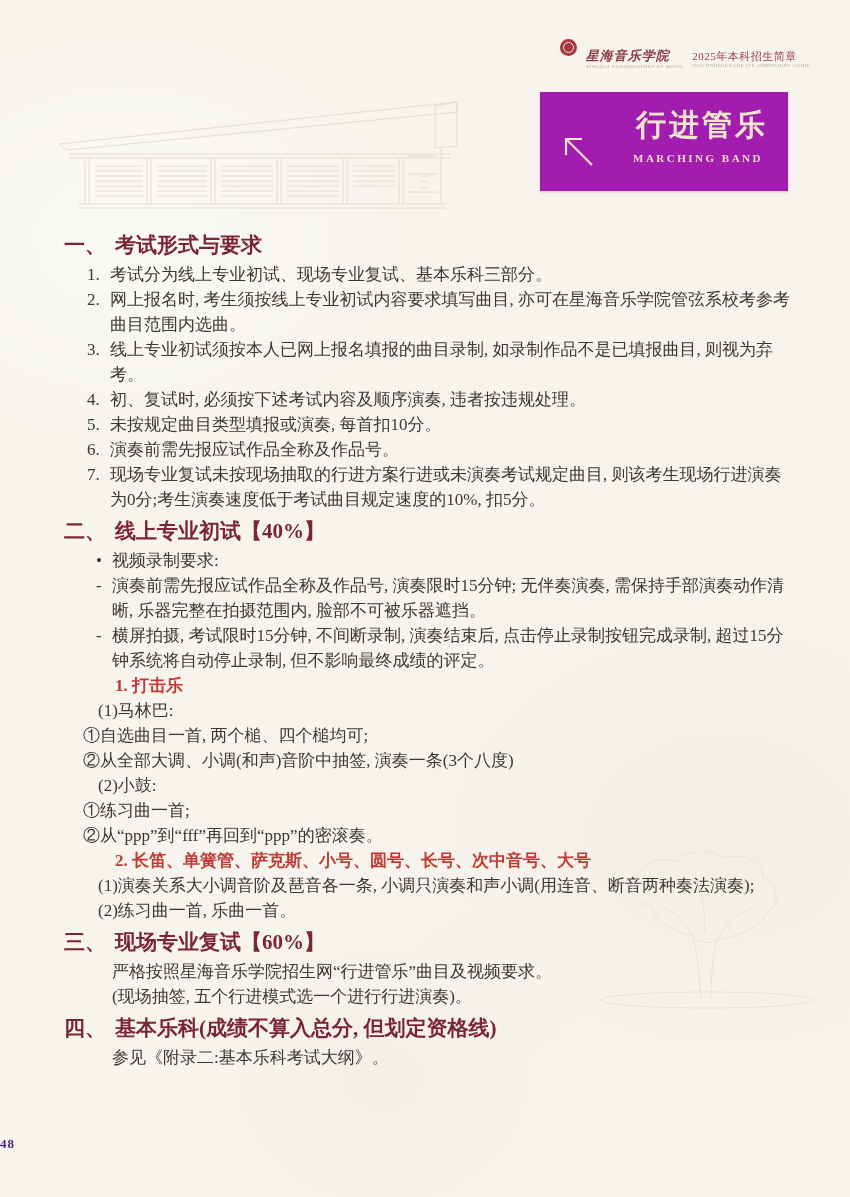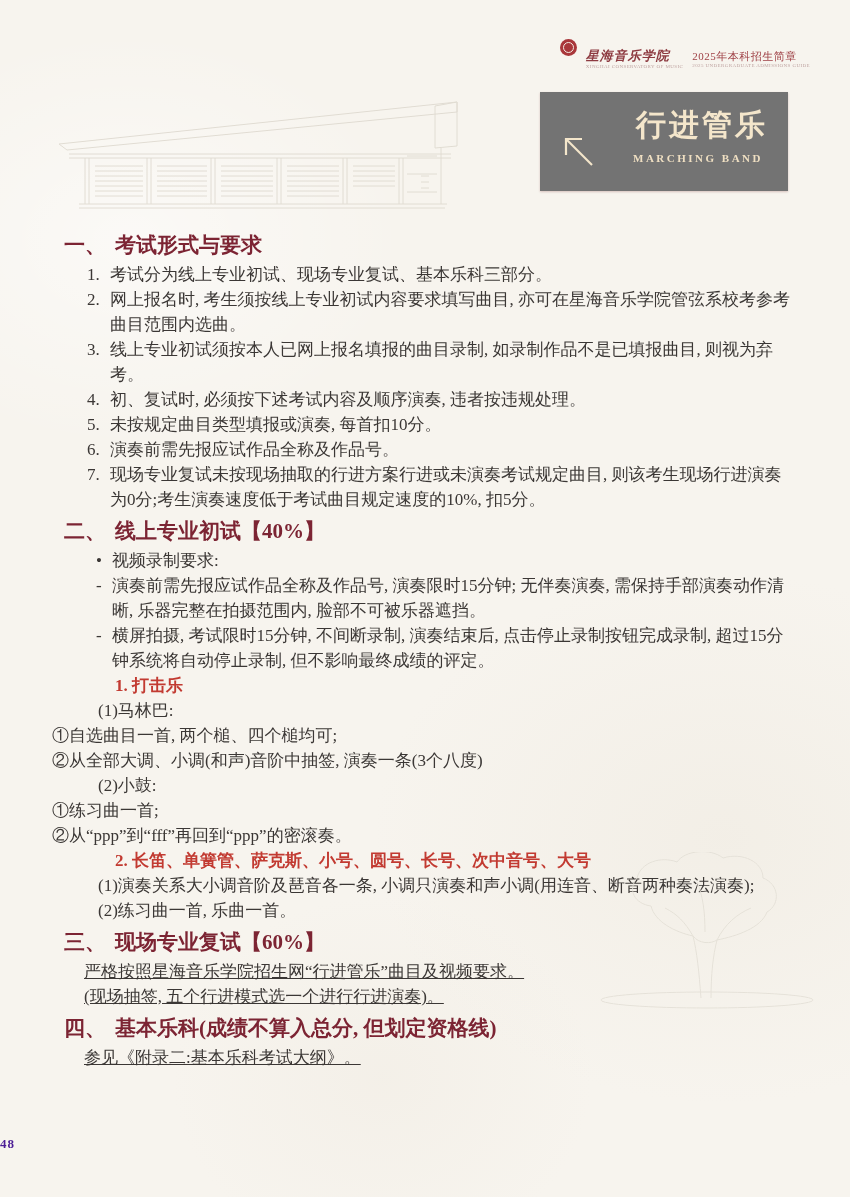--- a/index.html
+++ b/index.html
@@ -21,41 +21,41 @@
   .seal{width:17px;height:17px;border-radius:50%;background:#a9373b;position:relative;flex:0 0 auto;}
   .seal::after{content:"";position:absolute;inset:3px;border-radius:50%;border:1.5px solid #f3ece4;}
   .mh-block{display:flex;flex-direction:column;line-height:1.15;margin-top:24px;}
   .mh-cn{font-size:13px;font-weight:700;font-style:italic;color:#8d3a40;letter-spacing:1px;white-space:nowrap;}
   .mh-en{font-size:5px;color:#bfa3a1;letter-spacing:.4px;white-space:nowrap;}
   .mh-cn2{font-size:11px;font-weight:400;color:#9f4046;letter-spacing:.5px;white-space:nowrap;}
 
   
   .building{position:absolute;left:55px;top:86px;opacity:.85;}
   
-  .banner{position:absolute;left:540px;top:92px;width:248px;height:99px;background:#737373;box-shadow:0 1px 2px rgba(120,40,40,.25);}
+  .banner{position:absolute;left:540px;top:92px;width:248px;height:99px;background:#a21caf;box-shadow:0 1px 2px rgba(120,40,40,.25);}
   .banner-title{position:absolute;top:13px;right:20px;font-size:30px;font-weight:700;letter-spacing:3px;color:#f4e6cb;white-space:nowrap;}
   .banner-sub{position:absolute;top:60px;right:25px;font-size:11px;font-weight:700;letter-spacing:2.5px;color:#efdfc2;font-family:"Liberation Serif","DejaVu Serif",serif;white-space:nowrap;}
   .banner-arrow{position:absolute;left:21px;top:42px;}
 
   
   .content{position:absolute;left:0;right:0;top:226px;}
   .h-row{display:flex;padding-left:64px;padding-right:50px;color:#7c2433;font-weight:700;font-size:21px;line-height:28px;margin:5px 0 3px;}
   .sec-num{width:51px;flex:0 0 51px;}
   .item{font-size:17px;line-height:25px;color:#3b3735;padding-right:56px;}
   .flexi{display:flex;}
   .in-num{padding-left:87px;}
   .m-num{flex:0 0 23px;}
   .in-bullet{padding-left:96px;}
   .m-b{flex:0 0 16px;}
   .in-dash{padding-left:96px;}
   .m-d{flex:0 0 16px;}
   .redsub{padding-left:115px;color:#c23a31;font-weight:700;}
   .paren{padding-left:84px;margin-left:14px;}
-  .circ{padding-left:52px;}
-  .indent{padding-left:84px;text-decoration:underline;}
+  .circ{padding-left:83px;}
+  .indent{padding-left:112px;}
 
   
   .tree{position:absolute;left:585px;top:852px;opacity:.9;}
 
   .page-num{position:absolute;left:0;right:0;top:1136px;text-align:left;color:#4c1d95;font-size:13px;font-weight:700;letter-spacing:1px;}
 </style>
 </head>
 <body>
 
 <div class="paper-texture"></div>

